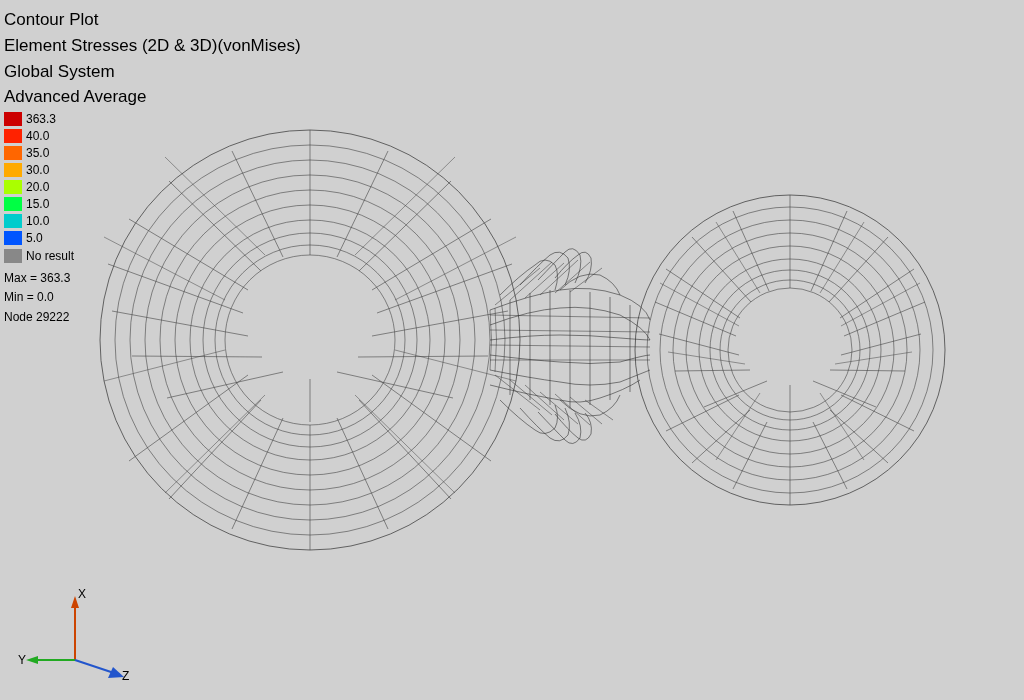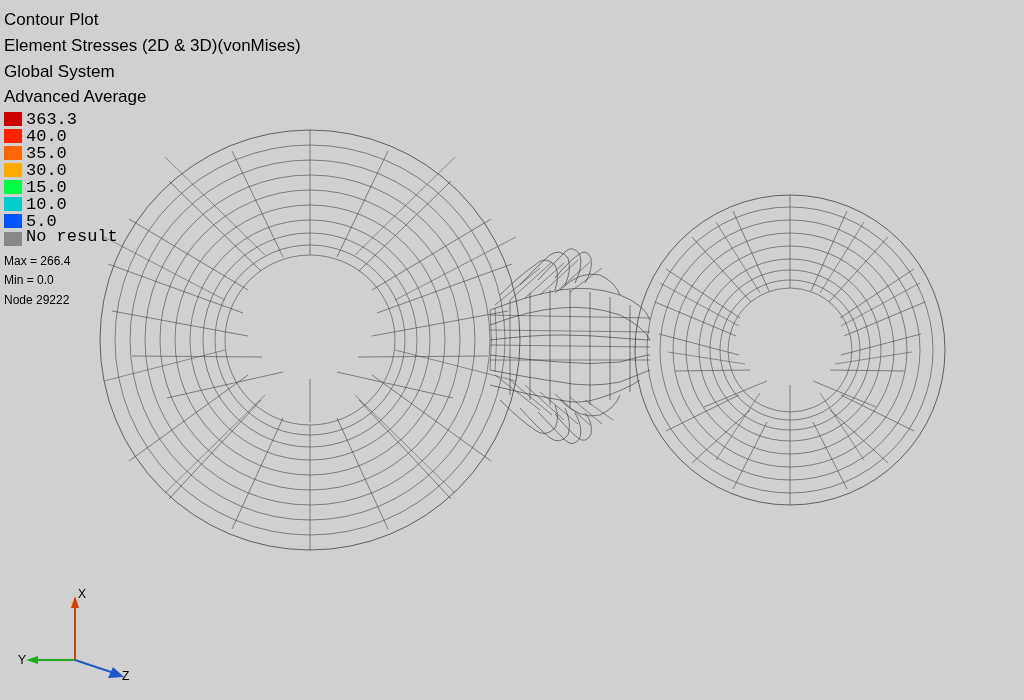--- a/index.html
+++ b/index.html
@@ -48,24 +48,23 @@
     }
 
     .legend-color-box {
       width: 18px;
       height: 14px;
       margin-right: 4px;
       flex-shrink: 0;
     }
 
     .legend-label {
-      font-size: 17px;
+      font-size: 12px;
       color: #000;
       white-space: nowrap;
-      font-family: Liberation Mono, monospace;
     }
 
     .no-result-item {
       display: flex;
       align-items: flex-end;
       height: 16px;
       margin-bottom: 1px;
     }
 
     .no-result-box {
@@ -287,38 +286,42 @@
         </div>
         <div class="legend-item">
           <div class="legend-color-box" style="background-color: rgb(255, 102, 0);"></div>
           <span class="legend-label">35.0</span>
         </div>
         <div class="legend-item">
           <div class="legend-color-box" style="background-color: rgb(255, 170, 0);"></div>
           <span class="legend-label">30.0</span>
         </div>
         <div class="legend-item">
+          <div class="legend-color-box" style="background-color: rgb(170, 255, 0);"></div>
+          <span class="legend-label">20.0</span>
+        </div>
+        <div class="legend-item">
           <div class="legend-color-box" style="background-color: rgb(0, 255, 68);"></div>
           <span class="legend-label">15.0</span>
         </div>
         <div class="legend-item">
           <div class="legend-color-box" style="background-color: rgb(0, 204, 204);"></div>
           <span class="legend-label">10.0</span>
         </div>
         <div class="legend-item">
           <div class="legend-color-box" style="background-color: rgb(0, 85, 255);"></div>
           <span class="legend-label">5.0</span>
         </div>
       </div>
 
     <div class="no-result-item">
       <div class="no-result-box"></div>
       <span class="legend-label">No result</span>
     </div>
 
     <div class="stats-panel">
-      <div>Max = 266.4</div>
+      <div>Max = 363.3</div>
       <div>Min = 0.0</div>
       <div>Node 29222</div>
     </div>
   </div>
 
 </div>
 
 </body></html>

